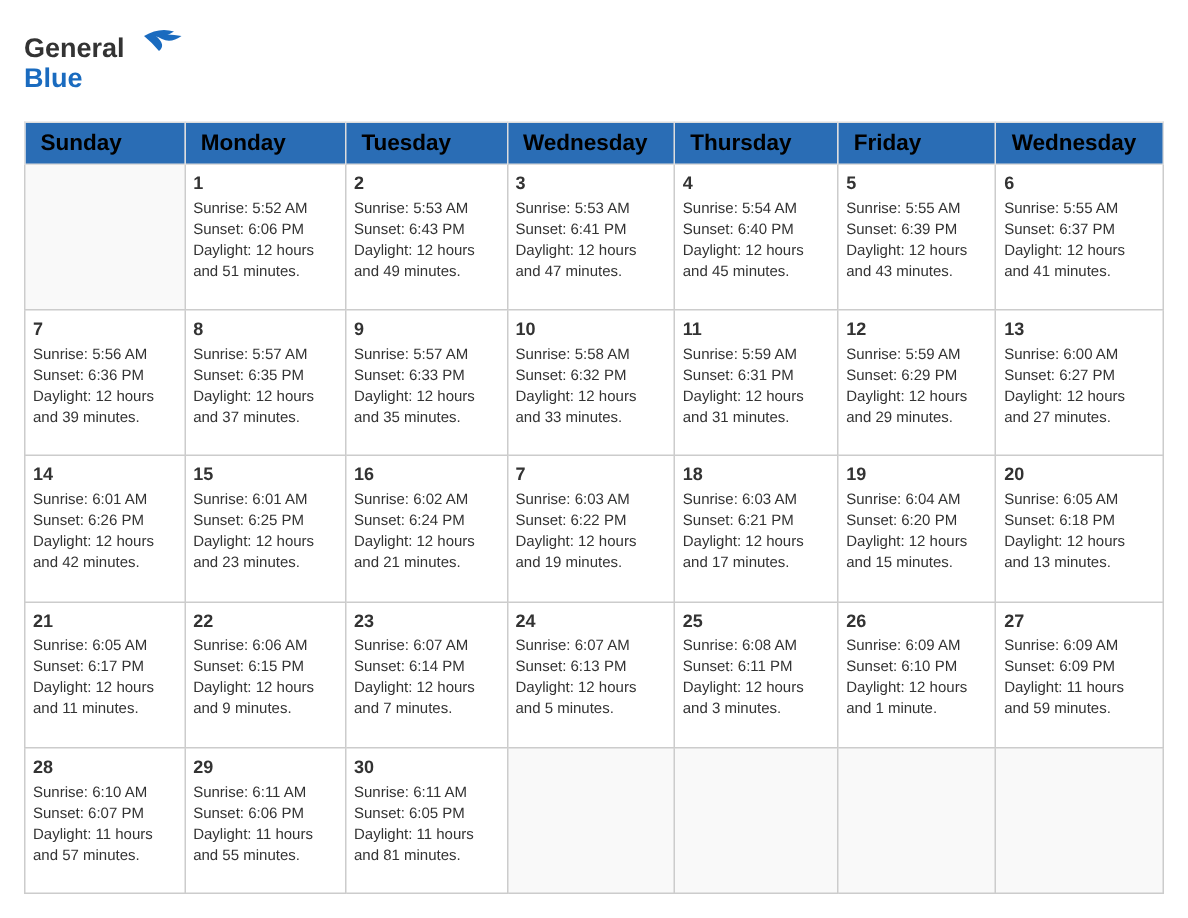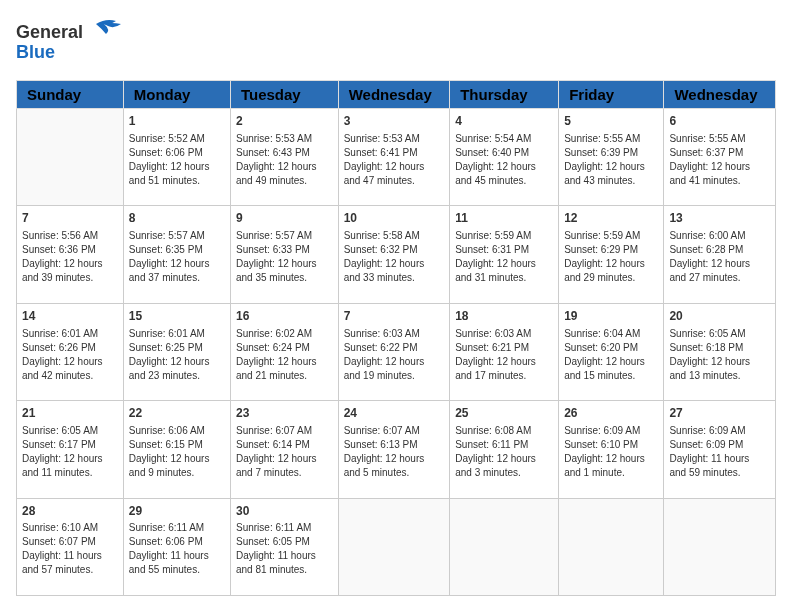--- a/index.html
+++ b/index.html
@@ -192,21 +192,21 @@
           <td>
             <span class="day-num">12</span>
             <div>Sunrise: 5:59 AM</div>
             <div>Sunset: 6:29 PM</div>
             <div>Daylight: 12 hours</div>
             <div>and 29 minutes.</div>
           </td>
           <td>
             <span class="day-num">13</span>
             <div>Sunrise: 6:00 AM</div>
-            <div>Sunset: 6:28 PM</div>
+            <div>Sunset: 6:27 PM</div>
             <div>Daylight: 12 hours</div>
             <div>and 27 minutes.</div>
           </td>
         </tr>
         <tr>
           <td>
             <span class="day-num">14</span>
             <div>Sunrise: 6:01 AM</div>
             <div>Sunset: 6:26 PM</div>
             <div>Daylight: 12 hours</div>

